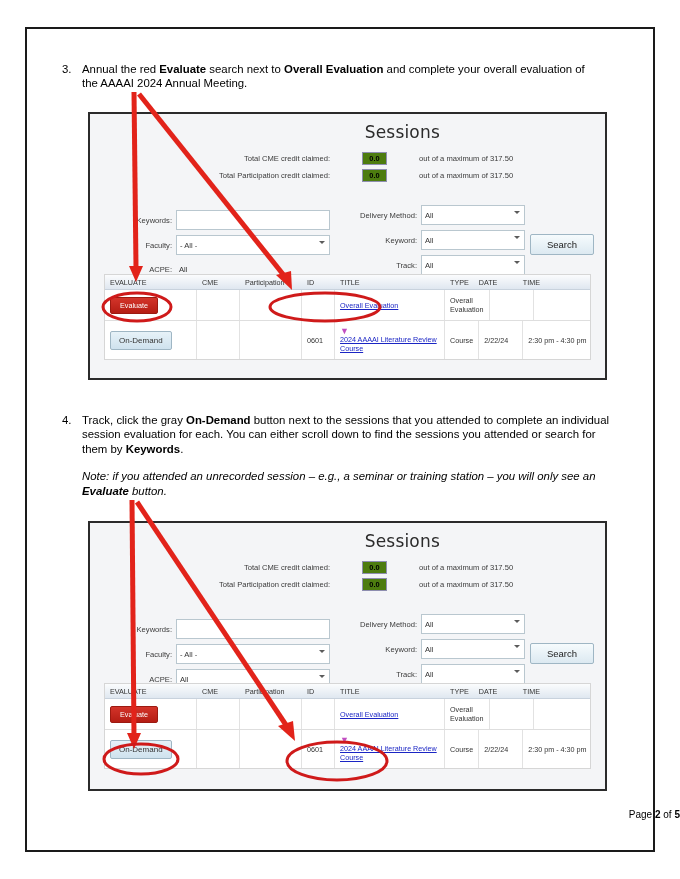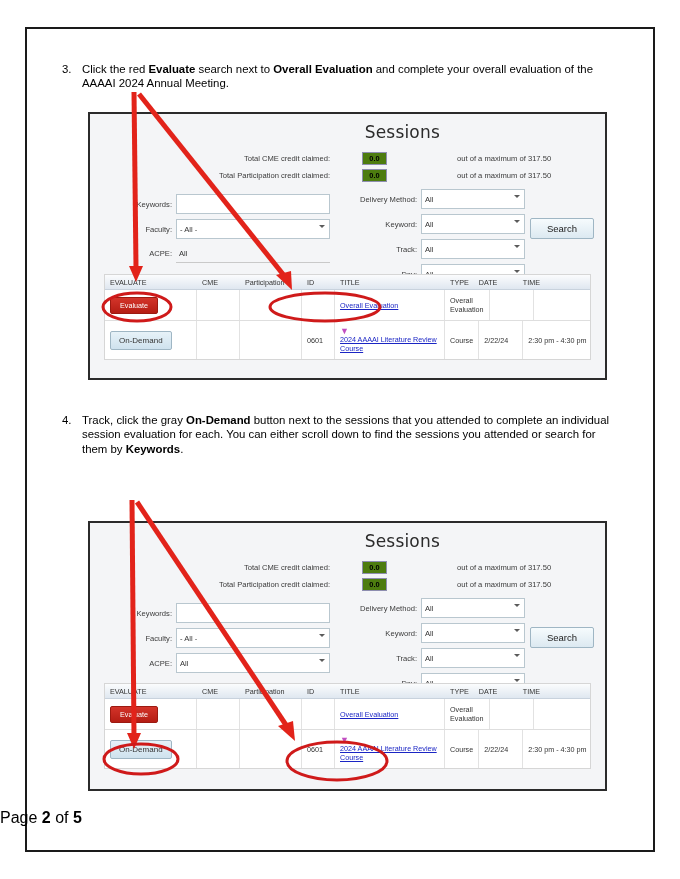--- a/index.html
+++ b/index.html
@@ -22,24 +22,24 @@
         background:#f4f5f7;overflow:hidden;}
   .shot-inner{position:relative;width:100%;height:100%;border-radius:17px;}
   .shot-title{position:absolute;right:165px;top:8px;font-size:17px;color:#2b2b2b;
               font-family:"DejaVu Sans",sans-serif;font-weight:400;letter-spacing:.2px;}
 
   .credits{position:absolute;left:0;top:38px;width:100%;font-size:7.6px;color:#3a3a3a;}
   .credit-row{display:flex;align-items:center;margin-bottom:4px;gap:28px;}
   .credit-lab{width:240px;text-align:right;padding-right:4px;}
   .credit-box{border:1px solid #8e8eb0;background:#4d7c0f;font-weight:bold;
               font-size:7.4px;padding:1px 4px;min-width:15px;text-align:center;color:#000;}
-  .credit-tail{padding-left:4px;margin-left:38px;}
-
-  
-  .form{position:absolute;left:0;top:80px;width:100%;height:72px;text-decoration:underline;}
+  .credit-tail{padding-left:4px;}
+
+  
+  .form{position:absolute;left:0;top:96px;width:100%;height:72px;text-decoration:underline;}
   .col-left{position:absolute;left:20px;top:0;width:220px;}
   .col-mid{position:absolute;left:255px;top:-5px;width:180px;}
   .frow{display:flex;align-items:center;margin-bottom:5px;}
   .flab{font-size:7.6px;color:#3a3a3a;text-align:right;padding-right:4px;}
   .col-left .flab{width:62px;}
   .col-mid .flab{width:72px;}
   .fctl{flex:1;border:1px solid #b9c7cf;background:#fff;height:13px;
         font-size:7.6px;color:#333;display:flex;align-items:center;
         padding:9px 3px;box-sizing:border-box;position:relative;}
   .fctl.sel:after{content:"";position:absolute;right:4px;top:5px;
@@ -77,32 +77,32 @@
        border-radius:2px;color:#fff;font-size:7.2px;padding:3px 9px;}
   .btn-ondemand{background:linear-gradient(#e7f2f8,#cfe2ee);border:1px solid #9fb6c4;
        border-radius:2px;color:#333;font-size:8px;padding:4px 8px;}
   .lnk{color:#1a25c4;text-decoration:underline;font-size:7.2px;line-height:9px;}
   .vmark{color:#c14fc1;font-size:9px;line-height:8px;font-weight:bold;}
   .titlecell{flex-direction:column;align-items:flex-start;justify-content:center;}
 
   
   .anno{position:absolute;left:0;top:0;width:680px;height:879px;pointer-events:none;}
 
-  .footer{position:absolute;left:0;right:0;top:809px;text-align:left;font-size:16px;}
+  .footer{position:absolute;left:0;right:0;top:809px;text-align:right;font-size:10px;}
   .footer b{font-weight:bold;}
 </style>
 </head>
 <body>
 
 <div class="page-border"></div>
 
 <div class="step" style="left:62px;top:62px;width:540px;">
   <div class="num">3.</div>
   <div class="body">
-    <span>Click the red </span><b>Evaluate</b><span> search next to </span><b>Overall Evaluation</b><span> and complete your overall evaluation of the AAAAI 2024 Annual Meeting.</span>
+    <span>Annual the red </span><b>Evaluate</b><span> search next to </span><b>Overall Evaluation</b><span> and complete your overall evaluation of the AAAAI 2024 Annual Meeting.</span>
   </div>
 </div>
 
 <div class="shot" style="left:88px;top:112px;width:519px;height:268px;">
  <div class="shot-inner">
   <div class="shot-title">Sessions</div>
 
   <div class="credits">
     <div class="credit-row">
       <div class="credit-lab">Total CME credit claimed:</div>
@@ -195,20 +195,23 @@
       <div class="td c8">2:30 pm - 4:30 pm</div>
     </div>
   </div>
  </div>
 </div>
 
 <div class="step" style="left:62px;top:413px;width:556px;">
   <div class="num">4.</div>
   <div class="body">
     <span>Track, click the gray </span><b>On-Demand</b><span> button next to the sessions that you attended to complete an individual session evaluation for each. You can either scroll down to find the sessions you attended or search for them by </span><b>Keywords</b><span>.</span>
+    <div class="note">
+      <span>Note: if you attended an unrecorded session – e.g., a seminar or training station – you will only see an </span><b>Evaluate</b><span> button.</span>
+    </div>
   </div>
 </div>
 
 <div class="shot" style="left:88px;top:521px;width:519px;height:270px;">
  <div class="shot-inner">
   <div class="shot-title">Sessions</div>
 
   <div class="credits">
     <div class="credit-row">
       <div class="credit-lab">Total CME credit claimed:</div>

